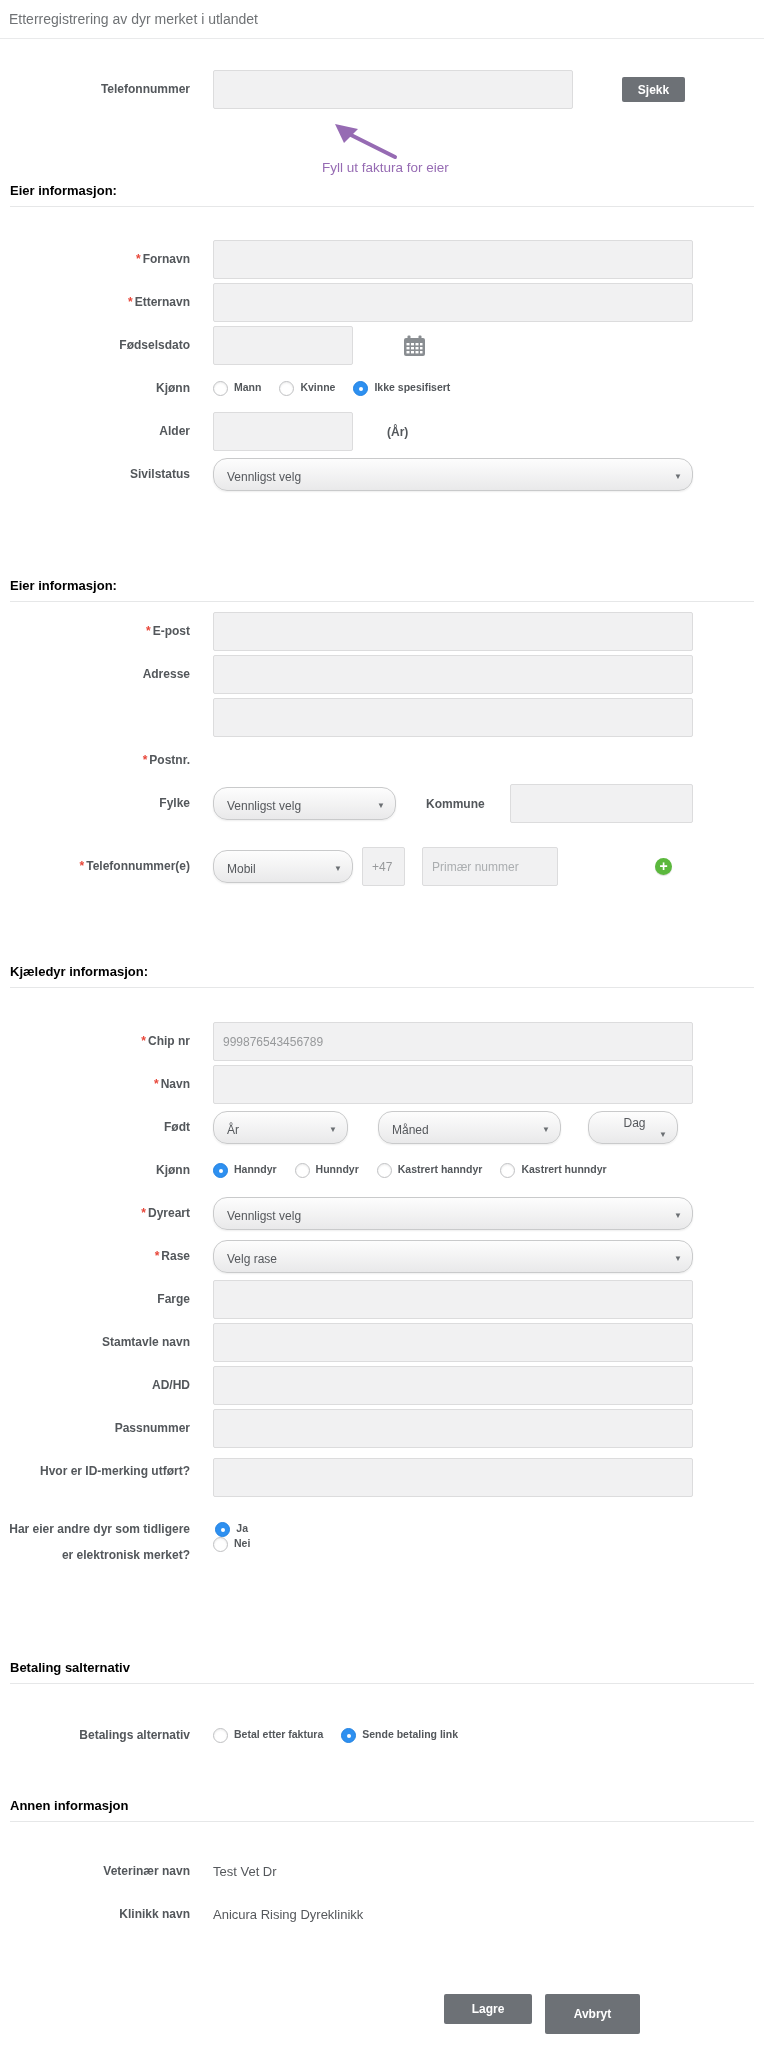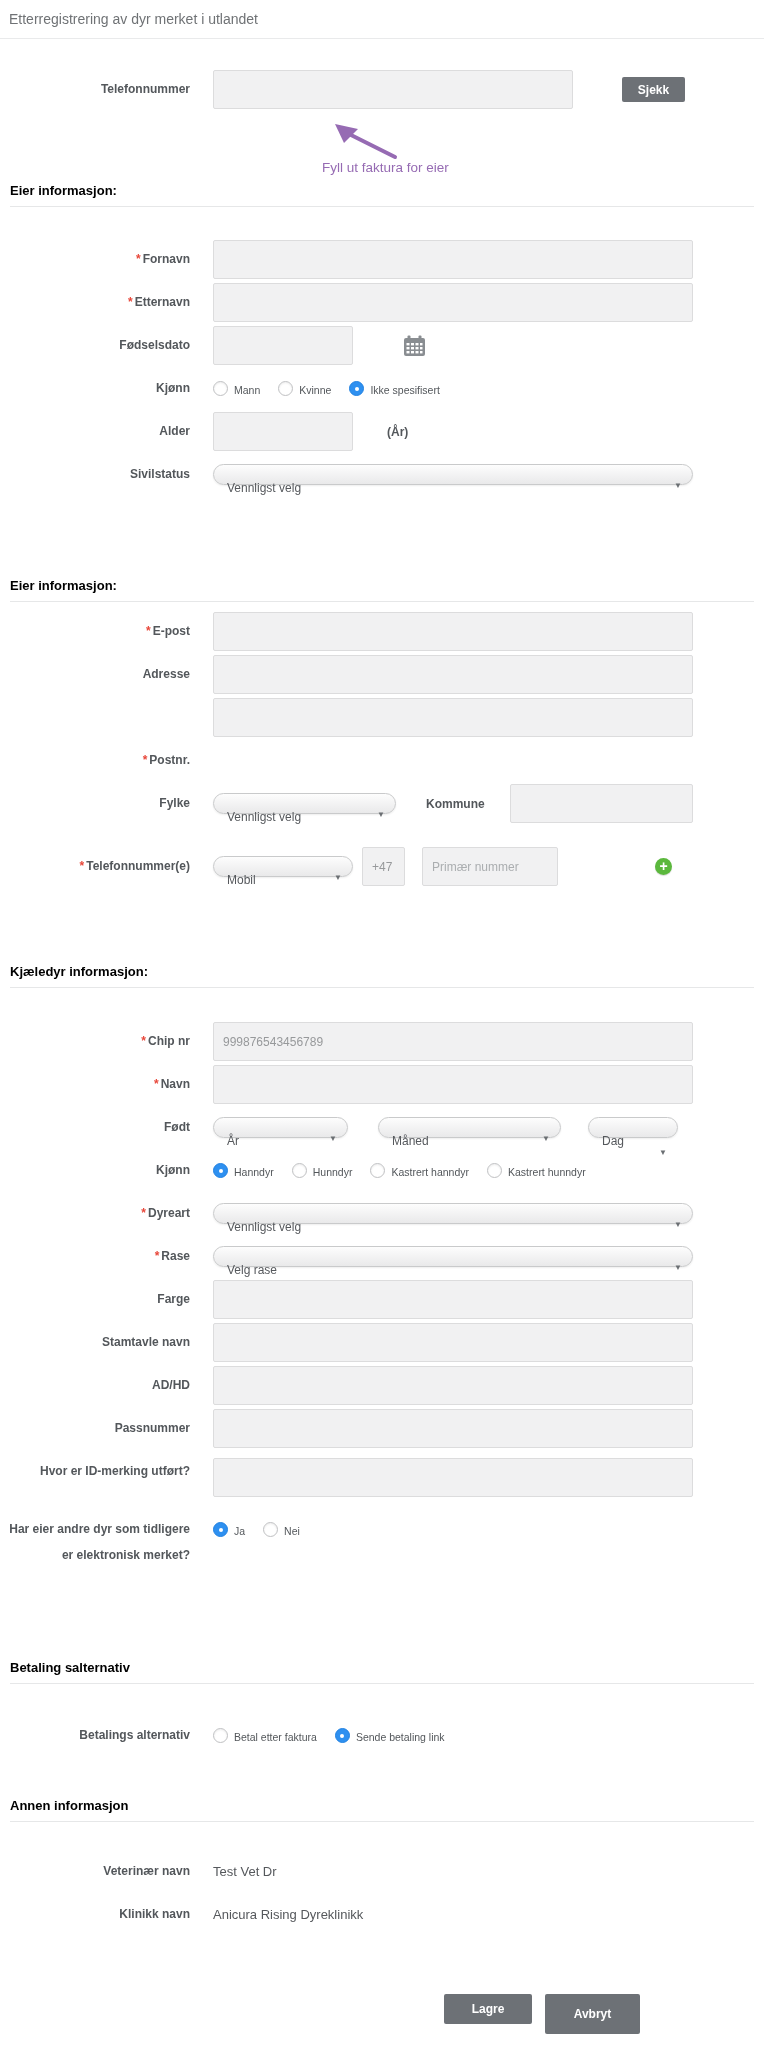--- a/index.html
+++ b/index.html
@@ -28,33 +28,33 @@
   .w-full  { width:480px; }
   .w-short { width:140px; }
   .w-med   { width:186px; }
   .w-med2  { width:183px; }
   .w-cc    { width:43px;  margin-left:9px;  text-align:left; }
   .w-prim  { width:136px; margin-left:17px; }
 
   .mid-lbl { margin-left:27px; width:84px; font-size:12px; font-weight:bold; color:#53575b; flex:none; }
 
   .pill {
-    box-sizing:border-box; height:21px; border:1px solid #c9cacb; border-radius:14px;
+    box-sizing:border-box; height:33px; border:1px solid #c9cacb; border-radius:14px;
     background:linear-gradient(#fdfdfd,#e9e9ea);
     box-shadow:0 1px 2px rgba(0,0,0,0.07);
-    display:flex; font-size:12px; color:#55585c;
-    padding:16px 10px 0 13px; cursor:pointer; flex:none;
+    display:flex; align-items:center; font-size:12px; color:#55585c;
+    padding:4px 10px 0 13px; cursor:pointer; flex:none;
   }
   .caret { margin-left:auto; font-size:8px; color:#6b6f73; padding-left:8px; }
   .p-full { width:480px; } .p-183 { width:183px; } .p-140 { width:140px; }
   .p-135 { width:135px; } .p-90 { width:90px; }
   .ml30 { margin-left:30px; } .ml27 { margin-left:27px;flex-direction:column; }
 
   .radio-group { display:flex; align-items:center; }
-  .radio-opt { display:flex; align-items:flex-end; margin-right:18px; cursor:pointer; }
+  .radio-opt { display:flex; align-items:flex-start; margin-right:18px; cursor:pointer;font-weight:bold; }
   .radio {
     width:15px; height:15px; border-radius:50%; background:#fff;
     border:1px solid #c0c1c3; box-sizing:border-box; flex:none;
     box-shadow:inset 0 1px 2px rgba(0,0,0,0.08);
   }
   .radio.sel { background:#2e90f0; border:1px solid #2282e2; position:relative; box-shadow:none; }
   .radio.sel::after { content:""; position:absolute; left:4.5px; top:4.5px; width:4px; height:4px; background:#fff; border-radius:50%; }
   .radio-lbl { margin-left:6px; font-size:10.5px; color:#53575b; white-space:nowrap; }
 
   .btn {
@@ -348,21 +348,21 @@
 
   <div class="row tall" style="height:52px; margin-bottom:6px;">
     <div class="lbl multi">Hvor er ID-merking utført?</div>
     <div class="ctl">
         <input class="tinput w-full" value="" style="">
       </div>
   </div>
 
   <div class="row tall" style="height:78px; margin-bottom:0;">
     <div class="lbl multi">Har eier andre dyr som tidligere er elektronisk merket?</div>
-    <div class="ctl radio-group" style="margin-top:6px;">
+    <div class="ctl radio-group" style="margin-top:6px;flex-direction:column;">
       <div class="radio-opt">
         <span class="radio sel"></span>
         <span class="radio-lbl">Ja</span>
       </div>
       <div class="radio-opt">
         <span class="radio"></span>
         <span class="radio-lbl">Nei</span>
       </div>
     </div>
   </div>

